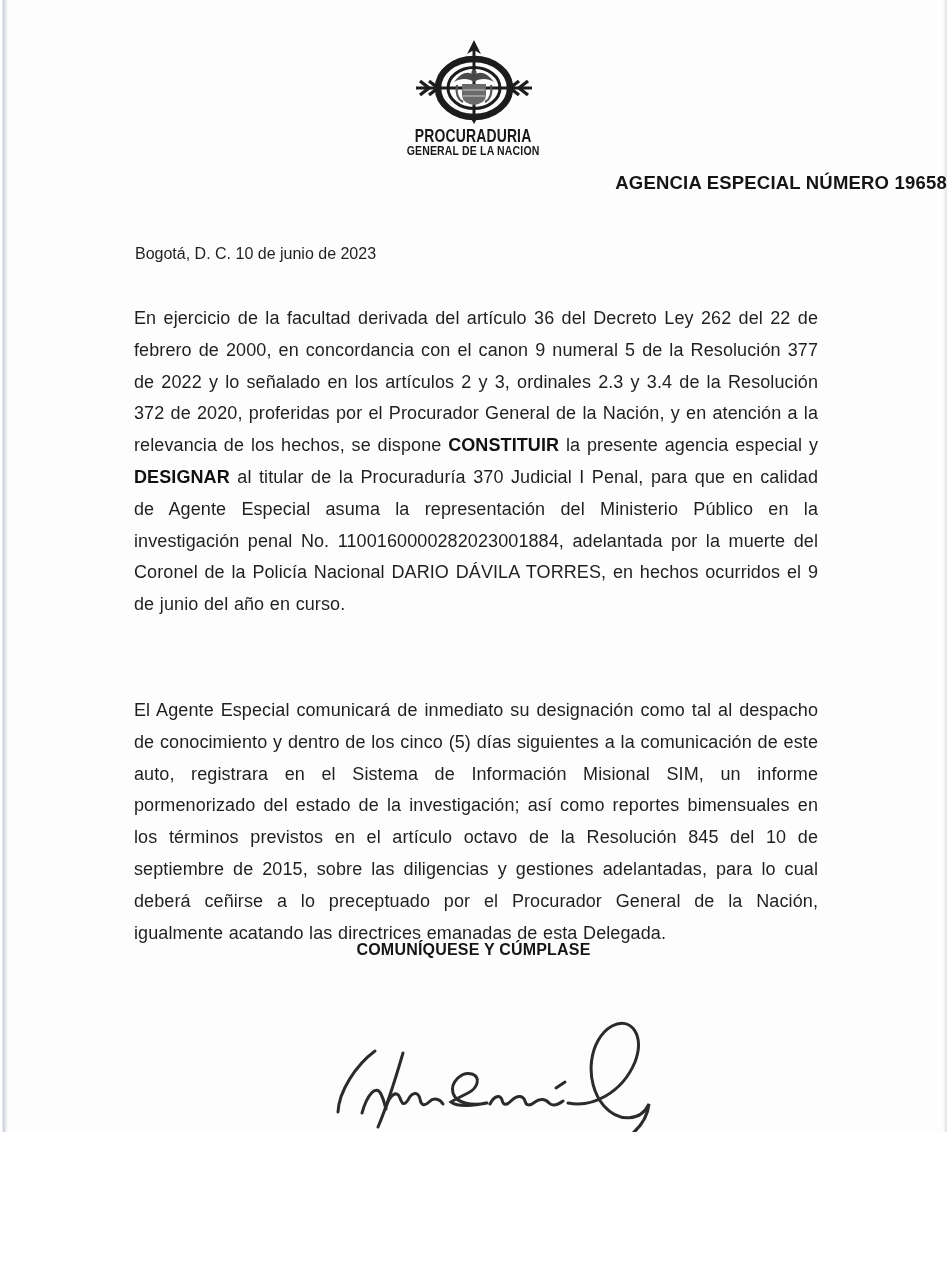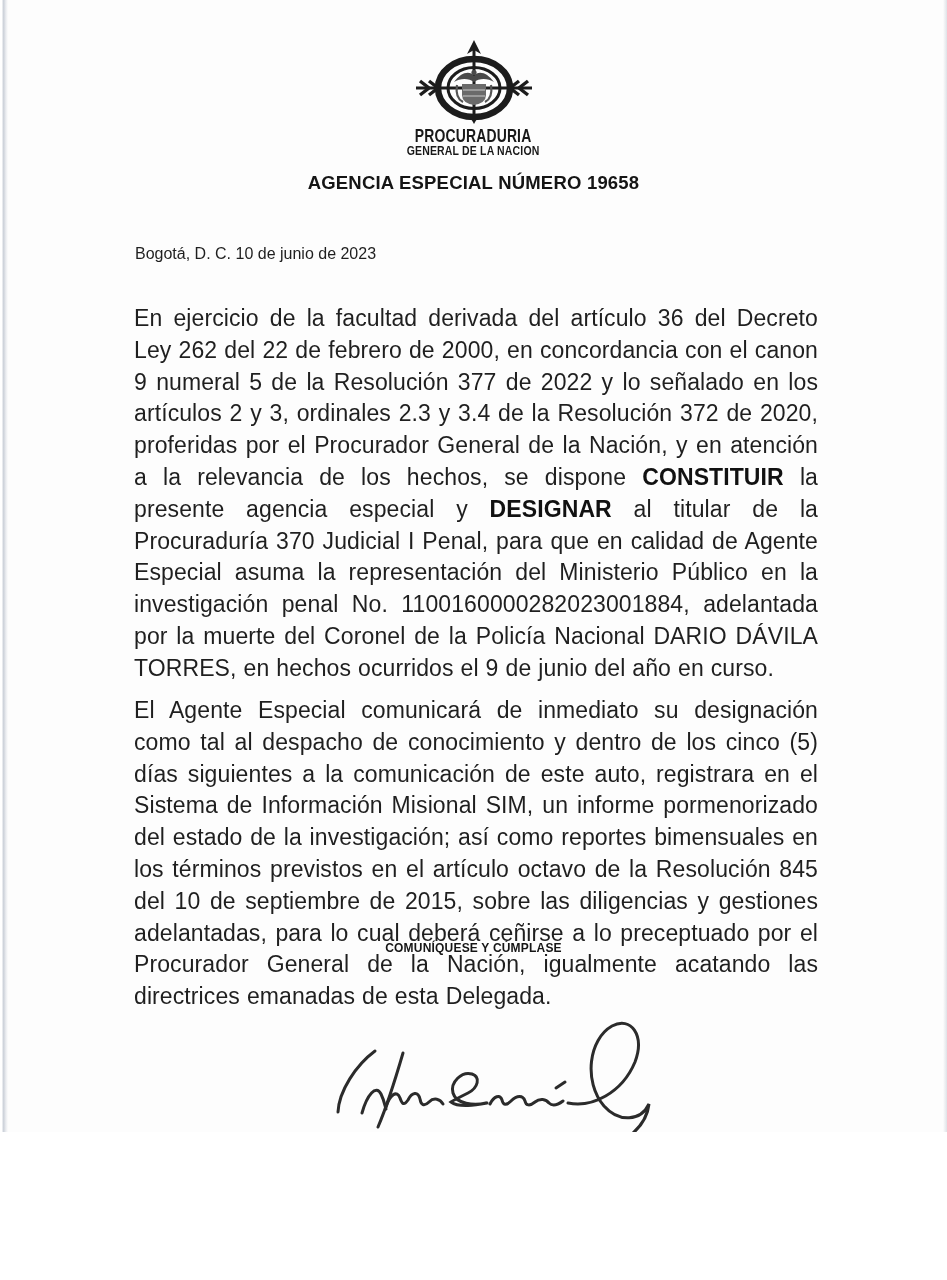--- a/index.html
+++ b/index.html
@@ -30,38 +30,38 @@
     transform:scaleX(.82) scaleY(1.08); transform-origin:center top;
     margin-top:3px; letter-spacing:.2px; color:#181818; white-space:nowrap;
   }
   .logo-line2 {
     font-weight:bold; font-size:12.5px; line-height:1.15;
     transform:scaleX(.84); transform-origin:center top;
     letter-spacing:.2px; color:#181818; white-space:nowrap;
   }
   .doc-title {
     position:absolute; top:172px; left:0; right:0;
-    text-align:center; font-weight:bold; font-size:18.5px; letter-spacing:.2px;
+    text-align:right; font-weight:bold; font-size:18.5px; letter-spacing:.2px;
     color:#151515;
   }
   .date-line {
     position:absolute; top:245px; left:135px;
     font-size:16px;
   }
   .para {
     position:absolute; left:134px; width:684px;
-    font-size:23px; line-height:31.8px;
+    font-size:18px; line-height:31.8px;
     text-align:justify; letter-spacing:.1px; word-spacing:.5px;
   }
   .para b, .para .seg-b { font-weight:bold; color:#111; }
   #para1 { top:303px; }
   #para2 { top:650px;margin-top:45px; }
   .closing {
     position:absolute; top:941px; left:0; right:0;
-    text-align:center; font-weight:bold; font-size:12px; letter-spacing:.2px;
+    text-align:center; font-weight:bold; font-size:16px; letter-spacing:.2px;
     color:#151515;
   }
   .signature-svg {
     position:absolute; left:290px; top:1005px;
     width:400px; height:170px;
     z-index:3; pointer-events:none;
   }
   .sig-name {
     position:absolute; top:1114px; left:0; right:0;
     text-align:center; font-weight:bold; font-size:18px; letter-spacing:.2px;

